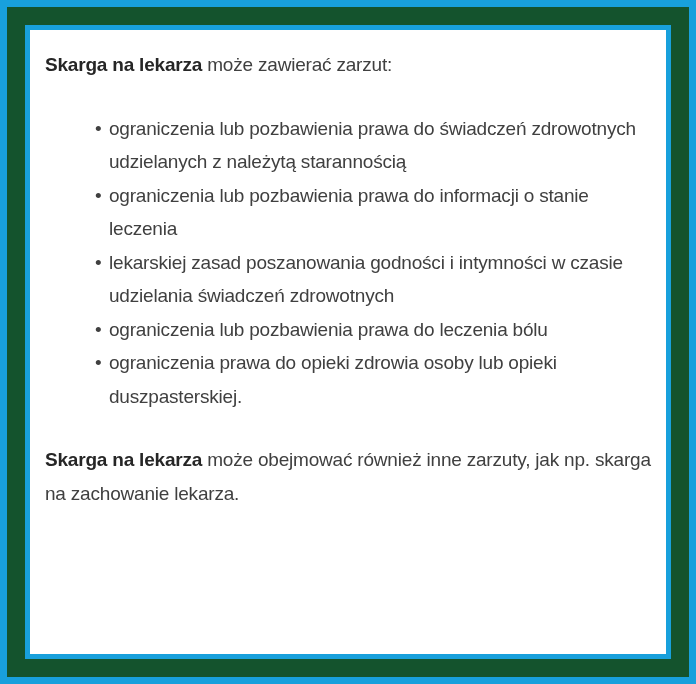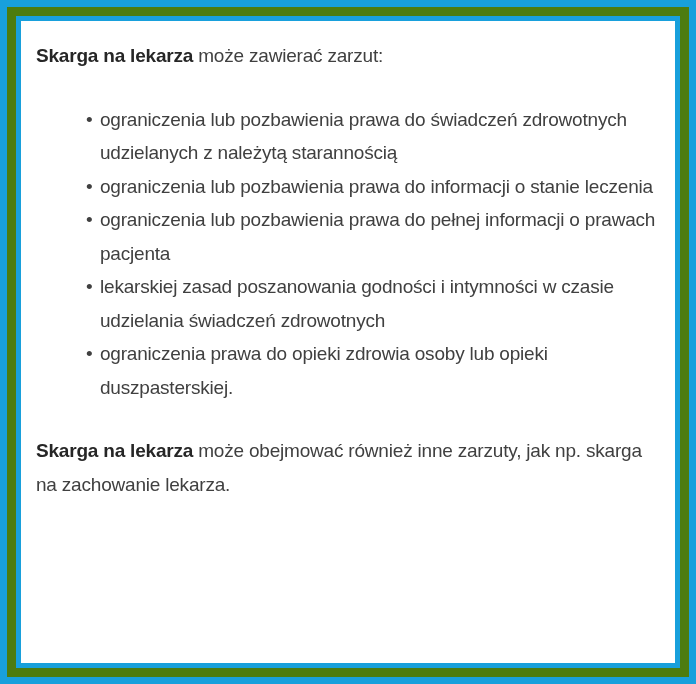--- a/index.html
+++ b/index.html
@@ -5,22 +5,22 @@
   * { box-sizing: border-box; }
   html, body { margin: 0; padding: 0; background: #ffffff; }
   .canvas {
     width: 696px; height: 684px;
     background: #ffffff;
     font-family: "Liberation Sans", "DejaVu Sans", sans-serif;
   }
   .frame-outer {
     width: 100%; height: 100%;
     border: 7px solid var(--frame-blue, #18A0DC);
-    padding: 9px;
-    background: #4d7c0f;
+    padding: 18px;
+    background: #14532d;
   }
   .frame-inner {
     width: 100%; height: 100%;
     border: 5px solid var(--frame-blue, #18A0DC);
     padding: 18px 15px 0 15px;
     overflow: hidden;
     background: #ffffff;
   }
   .text-block {
     font-size: 19px;
@@ -59,25 +59,25 @@
         <p class="intro-paragraph"><span class="bold-lead">Skarga na lekarza</span><span> może zawierać zarzut:</span></p>
 
         <ul class="complaint-list">
 
 
 
             <li>ograniczenia lub pozbawienia prawa do świadczeń zdrowotnych udzielanych z należytą starannością</li>
 
             <li>ograniczenia lub pozbawienia prawa do informacji o stanie leczenia</li>
 
-            <li>ograniczenia lub pozbawienia prawa do pełnej informacji o prawach pacjenta</li>
 
 
             <li>lekarskiej zasad poszanowania godności i intymności w czasie udzielania świadczeń zdrowotnych</li>
 
+            <li>ograniczenia lub pozbawienia prawa do leczenia bólu</li>
 
             <li>ograniczenia prawa do opieki zdrowia osoby lub opieki duszpasterskiej.</li>
           </ul>
 
         <p class="outro-paragraph"><span class="bold-lead">Skarga na lekarza</span><span> może obejmować również inne zarzuty, jak np. skarga na zachowanie lekarza.</span></p>
 
       </div>
     </div>
   </div>
 </div>

